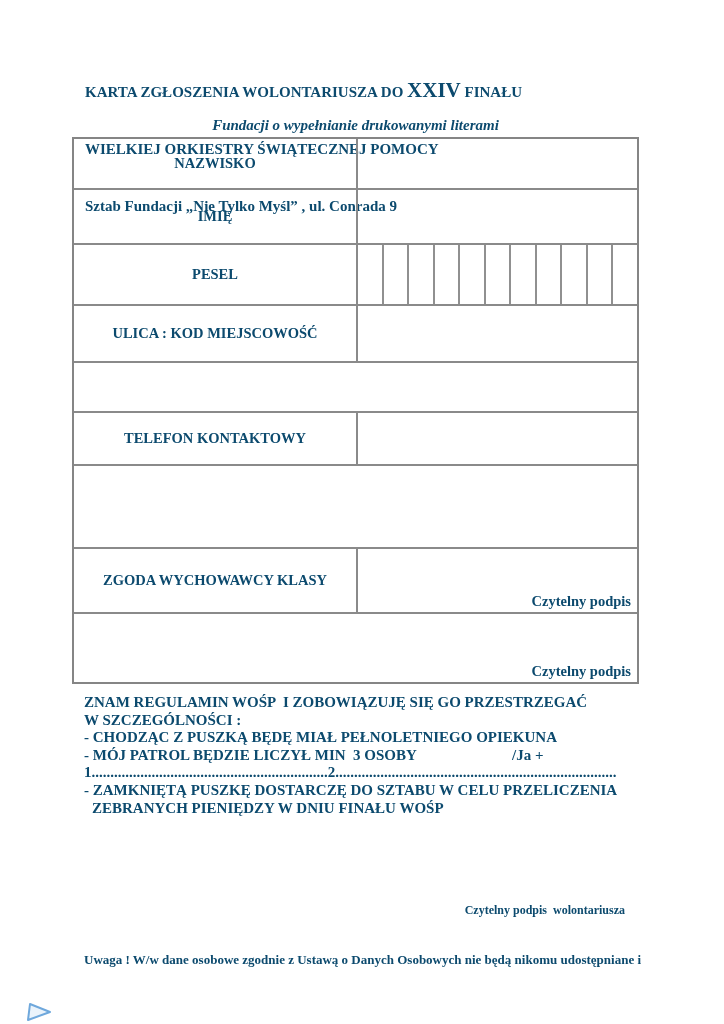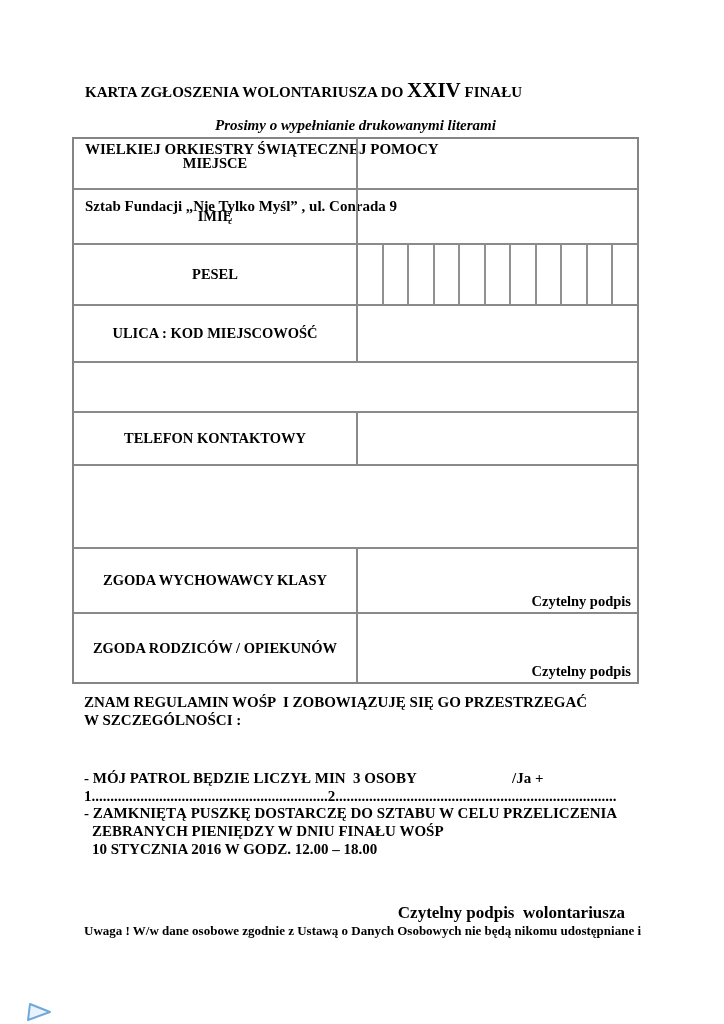--- a/index.html
+++ b/index.html
@@ -1,18 +1,18 @@
 <!DOCTYPE html>
 <html><head>
 <meta charset="utf-8">
 <style>
   html,body{margin:0;padding:0;background:#ffffff;}
   .page{
     position:relative;width:724px;height:1024px;background:#ffffff;
-    font-family:"Liberation Serif","DejaVu Serif",serif;color:#000000;overflow:hidden;
+    font-family:"Liberation Serif","DejaVu Serif",serif;color:#0c4a6e;overflow:hidden;
   }
   
   .hdr{position:absolute;left:85px;top:43px;font-weight:bold;font-size:15px;line-height:19px;white-space:pre;}
   .hdr .big{font-size:21px;}
   .instruction{
     position:absolute;left:72px;top:117px;width:567px;text-align:center;
     font-weight:bold;font-style:italic;font-size:15px;white-space:pre;
   }
   
   .ftable{position:absolute;left:72px;top:137px;width:567px;border:2px solid #858585;box-sizing:border-box;}
@@ -28,49 +28,49 @@
   .h6{height:51px}.h7{height:81px}.h8{height:63px}.h9{height:68px}
   .pesel-cells{display:flex;height:100%;}
   .pesel-cell{flex:1;border-left:2px solid #909090;}
   .pesel-cell:first-child{border-left:none;}
   .sig-hint{position:absolute;right:6px;bottom:2px;font-weight:bold;font-size:14.5px;white-space:pre;}
   
   .decl{position:absolute;left:84px;top:694px;width:558px;font-weight:bold;font-size:15px;line-height:17.6px;}
   .decl div{white-space:pre;}
   .decl .indent{padding-left:8px;}
   .decl .dots{overflow:hidden;width:556px;}
-  .patrol{position:relative;margin-top:41px;}
+  .patrol{position:relative;}
   .patrol .ja{position:absolute;left:428px;top:0;}
   
   .sig-caption{
     position:absolute;left:84px;top:903px;width:541px;text-align:right;
-    font-weight:bold;font-size:17px;white-space:pre;
+    font-weight:bold;font-size:12px;white-space:pre;
   }
   .note{position:absolute;left:84px;top:923px;font-weight:bold;font-size:13px;line-height:16.8px;}
-  .note div{white-space:pre;}
+  .note div{white-space:pre;margin-top:29px;}
   
   .corner-triangle{position:absolute;left:26px;top:1002px;width:26px;height:20px;}
 </style>
 </head>
 <body>
 
 <div class="page">
 
   <div class="hdr">
     <div><span>KARTA ZGŁOSZENIA WOLONTARIUSZA DO </span><span class="big">XXIV</span><span> FINAŁU</span></div>
     <div>WIELKIEJ ORKIESTRY ŚWIĄTECZNEJ POMOCY</div>
     <div>Sztab Fundacji „Nie Tylko Myśl” , ul. Conrada 9</div>
   </div>
 
-  <div class="instruction">Prosimy o wypełnianie drukowanymi literami</div>
+  <div class="instruction">Fundacji o wypełnianie drukowanymi literami</div>
 
   <div class="ftable">
 
     <div class="frow h1">
-      <div class="fl">MIEJSCE</div>
+      <div class="fl">NAZWISKO</div>
       <div class="fv"></div>
     </div>
 
     <div class="frow h2">
       <div class="fl">IMIĘ</div>
       <div class="fv"></div>
     </div>
 
     <div class="frow h3">
       <div class="fl">PESEL</div>
@@ -110,36 +110,35 @@
     </div>
 
     <div class="frow h8">
       <div class="fl">ZGODA WYCHOWAWCY KLASY</div>
       <div class="fv">
         <span class="sig-hint">Czytelny podpis</span>
       </div>
     </div>
 
     <div class="frow h9">
-      <div class="fl">ZGODA RODZICÓW / OPIEKUNÓW</div>
       <div class="fv">
         <span class="sig-hint">Czytelny podpis</span>
       </div>
     </div>
 
   </div>
 
   <div class="decl">
     <div>ZNAM REGULAMIN WOŚP  I ZOBOWIĄZUJĘ SIĘ GO PRZESTRZEGAĆ</div>
     <div>W SZCZEGÓLNOŚCI :</div>
+    <div>- CHODZĄC Z PUSZKĄ BĘDĘ MIAŁ PEŁNOLETNIEGO OPIEKUNA</div>
     <div class="patrol"><span>- MÓJ PATROL BĘDZIE LICZYŁ MIN  3 OSOBY</span><span class="ja">/Ja +</span></div>
     <div class="dots">1...............................................................2...........................................................................</div>
     <div>- ZAMKNIĘTĄ PUSZKĘ DOSTARCZĘ DO SZTABU W CELU PRZELICZENIA</div>
     <div class="indent">ZEBRANYCH PIENIĘDZY W DNIU FINAŁU WOŚP</div>
-    <div class="indent">10 STYCZNIA 2016 W GODZ. 12.00 – 18.00</div>
   </div>
 
   <div class="sig-caption">Czytelny podpis  wolontariusza</div>
   <div class="note">
     <div>Uwaga ! W/w dane osobowe zgodnie z Ustawą o Danych Osobowych nie będą nikomu udostępniane i</div>
   </div>
 
   <svg class="corner-triangle" viewBox="0 0 26 20">
     <polygon points="2,18 24,10 4,2" fill="#eaf3fb" stroke="#6fa8dc" stroke-width="2" stroke-linejoin="round"></polygon>
   </svg>

